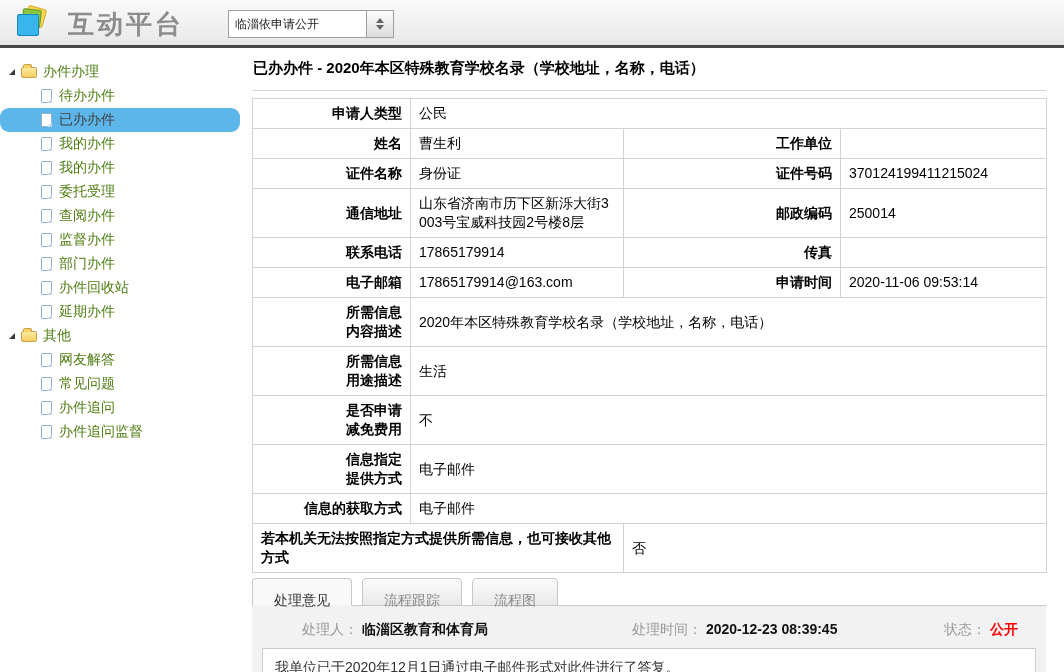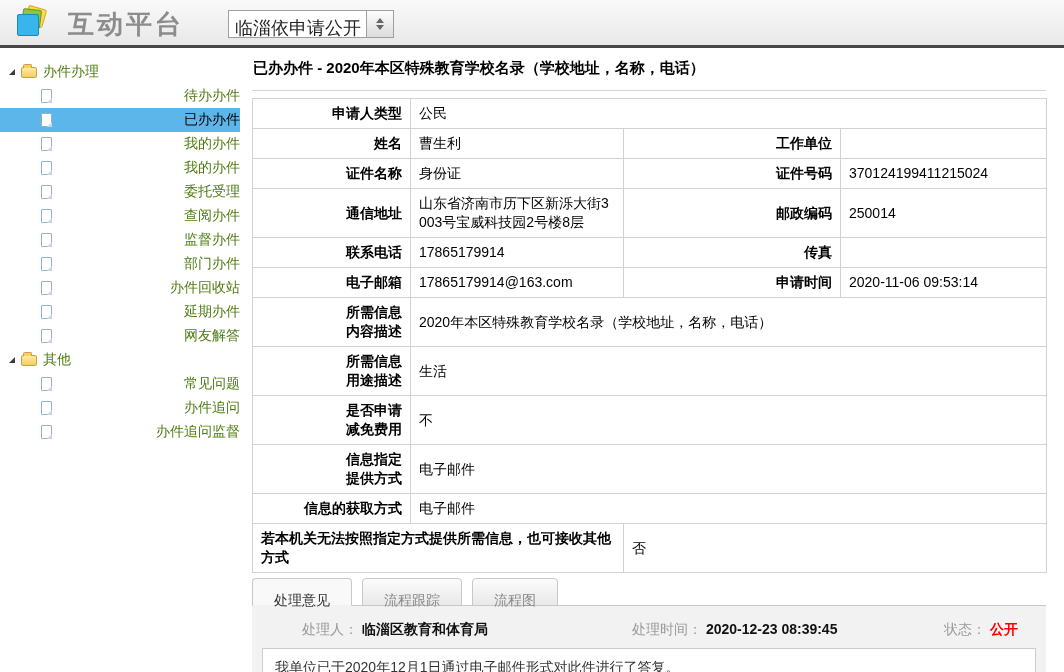--- a/index.html
+++ b/index.html
@@ -11,32 +11,32 @@
             border-bottom:3px solid #474747; }
   .logo { position:absolute; left:16px; top:6px; width:40px; height:34px; }
   .logo .pg { position:absolute; border-radius:2px; }
   .pg-yellow { left:10px; top:1px; width:19px; height:19px; background:#ffd94d; border:1px solid #d9a62a; transform:rotate(16deg); }
   .pg-green  { left:6px;  top:3px; width:19px; height:19px; background:#8cc63f; border:1px solid #63982a; transform:rotate(7deg); }
   .pg-blue   { left:1px;  top:8px; width:22px; height:22px; background:#38b6ec; border:1px solid #1689bd; }
   .app-title { position:absolute; left:68px; top:7px; font-size:26px; font-weight:bold;
                color:#8c8c8c; letter-spacing:3px; }
   .select { position:absolute; left:228px; top:10px; width:166px; height:28px;
             border:1px solid #9f9f9f; background:#fff; display:flex; cursor:pointer; }
-  .select-text { flex:1; font-size:18px; color:#222; padding:5px 6px; white-space:nowrap; overflow:hidden;text-align:center; }
+  .select-text { flex:1; font-size:12px; color:#222; padding:5px 6px; white-space:nowrap; overflow:hidden; }
   .select-btn { width:27px; border-left:1px solid #9f9f9f; background:linear-gradient(#fdfdfd,#dcdcdc);
                 display:flex; flex-direction:column; align-items:center; justify-content:center; gap:2px; }
   .tri-up { width:0;height:0;border-left:4px solid transparent;border-right:4px solid transparent;border-bottom:5px solid #666; }
   .tri-dn { width:0;height:0;border-left:4px solid transparent;border-right:4px solid transparent;border-top:5px solid #666; }
 
   
   .sidebar { position:absolute; left:0; top:51px; width:240px; bottom:0; padding-top:9px; }
   .tree-row { display:flex; align-items:center; height:24px; font-size:14px; color:#4d7c0f; cursor:pointer; }
   .tree-row.group { padding-left:9px; gap:6px; font-size:14px; }
-  .tree-row.child { padding-left:41px; gap:7px;justify-content:space-between; }
-  .tree-row.selected { background:#5db6e9; color:#000000; }
+  .tree-row.child { padding-left:41px; gap:7px; }
+  .tree-row.selected { background:#5db6e9; color:#404040;border-radius:9px; }
   .icon-expander { width:0; height:0; border-left:6px solid transparent; border-bottom:6px solid #3a3a3a; }
   .icon-folder { width:16px; height:11px; background:linear-gradient(#fee9a0,#f7cf62); border:1px solid #c9a14d;
                  border-radius:2px; position:relative; flex:0 0 auto; }
   .icon-folder::before { content:""; position:absolute; left:1px; top:-4px; width:7px; height:3px;
                  background:#f7cf62; border:1px solid #c9a14d; border-bottom:none; border-radius:2px 2px 0 0; }
   .icon-doc { width:11px; height:14px; background:#fff; border:1px solid #93afca; border-radius:1px;
               position:relative; flex:0 0 auto; }
   .icon-doc::after { content:""; position:absolute; right:-1px; bottom:-1px; width:0; height:0;
               border-left:5px solid transparent; border-bottom:5px solid #c4d7ea; }
 
@@ -124,28 +124,28 @@
       <span>部门办件</span>
     </div>
     <div class="tree-row child">
       <span class="icon-doc"></span>
       <span>办件回收站</span>
     </div>
     <div class="tree-row child">
       <span class="icon-doc"></span>
       <span>延期办件</span>
     </div>
-    <div class="tree-row child">
-      <span class="icon-doc"></span>
-      <span>网友解答</span>
-    </div>
     <div class="tree-row group">
       <span class="icon-expander"></span>
       <span class="icon-folder"></span>
       <span>其他</span>
+    </div>
+    <div class="tree-row child">
+      <span class="icon-doc"></span>
+      <span>网友解答</span>
     </div>
     <div class="tree-row child">
       <span class="icon-doc"></span>
       <span>常见问题</span>
     </div>
     <div class="tree-row child">
       <span class="icon-doc"></span>
       <span>办件追问</span>
     </div>
     <div class="tree-row child">

